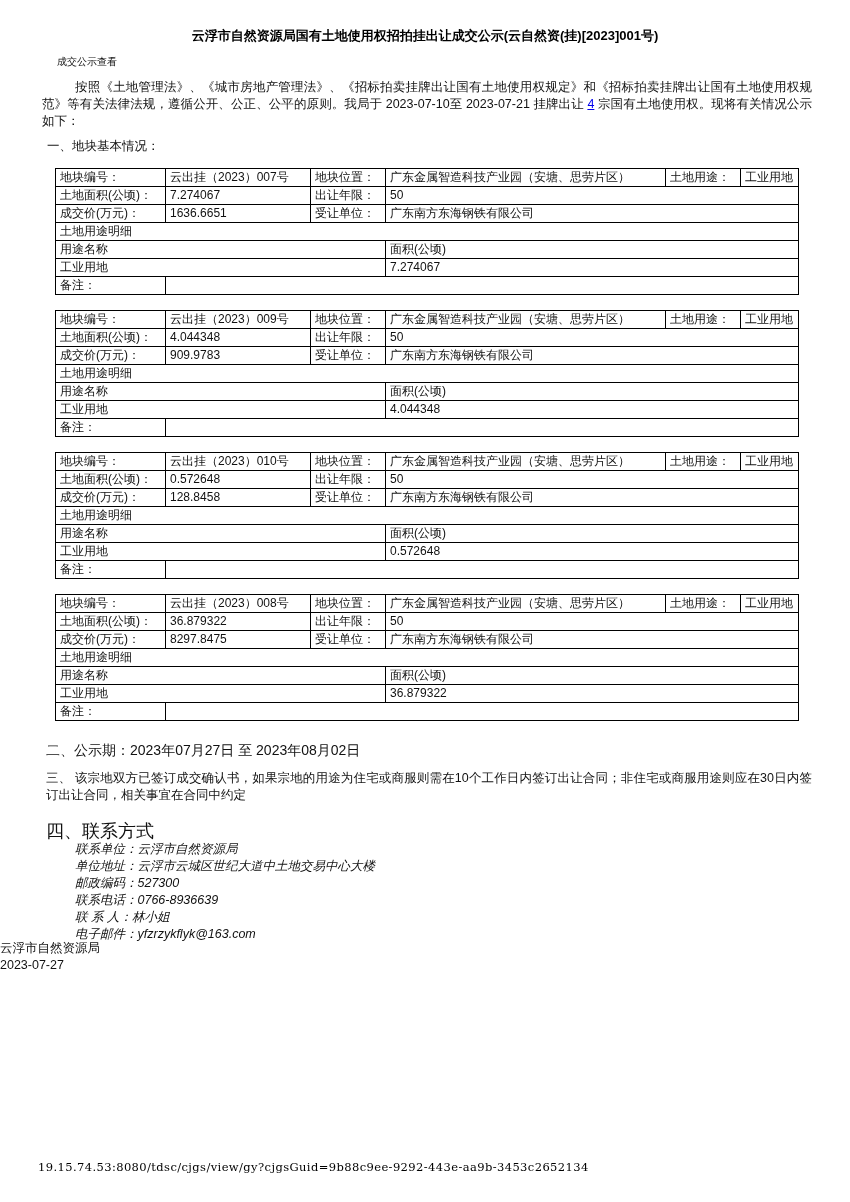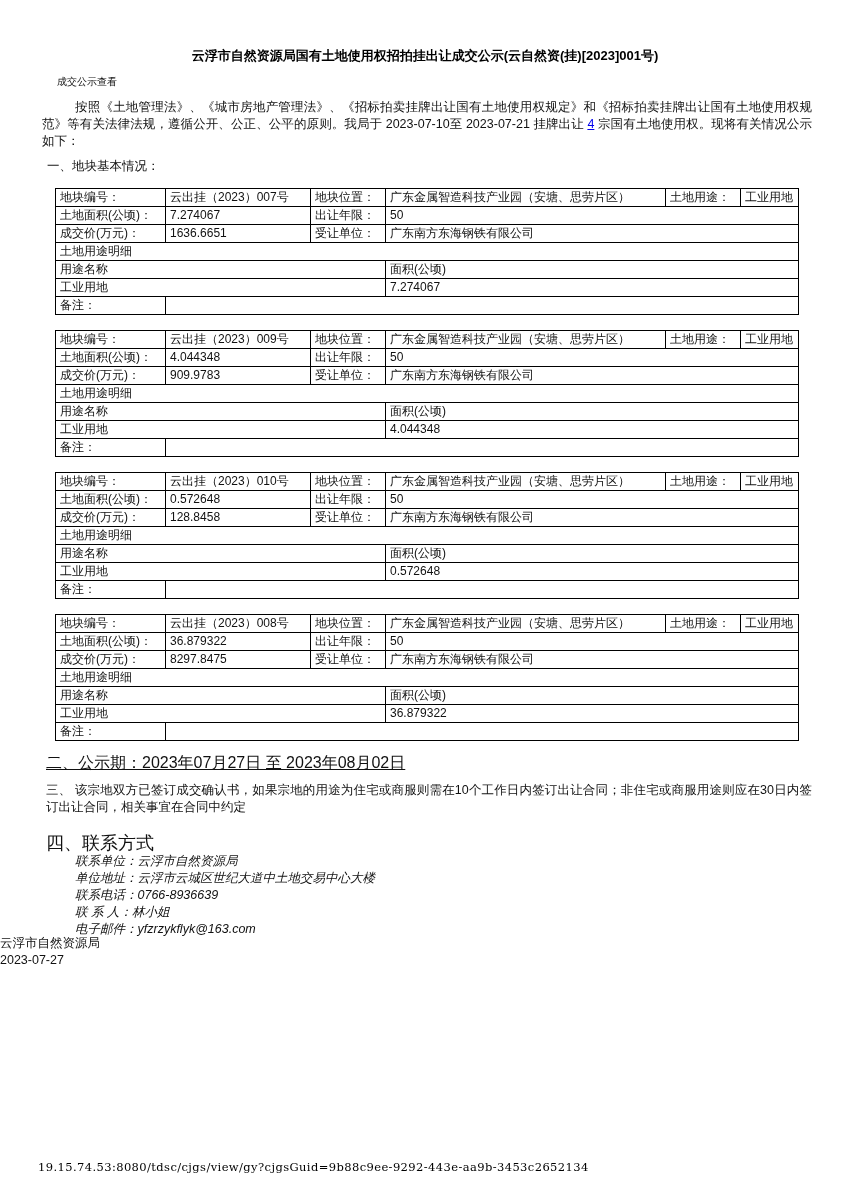--- a/index.html
+++ b/index.html
@@ -10,21 +10,21 @@
   body {
     width: 850px;
     height: 1202px;
     position: relative;
     font-family: "Liberation Sans", "DejaVu Sans", sans-serif;
     color: #111111;
     overflow: hidden;
   }
   .title {
     margin: 0;
-    padding-top: 48px;
+    padding-top: 28px;
     text-align: center;
     font-size: 13px;
     font-weight: bold;
     line-height: 16px;
     color: #000000;
   }
   .subtitle {
     margin: 10px 0 0 57px;
     font-size: 10px;
     line-height: 16px;
@@ -59,24 +59,23 @@
     border: 1px solid #000000;
     height: 17px;
     line-height: 17px;
     font-size: 12px;
     padding: 0 4px;
     white-space: nowrap;
     overflow: hidden;
     vertical-align: middle;
   }
   .section-line {
-    margin: 13px 38px 0 46px;
-    font-size: 16px;
+    margin: 21px 38px 0 46px;
+    font-size: 14px;
     line-height: 17.5px;
-    text-decoration: underline;
   }
   .section-para {
     margin: 10px 38px 0 46px;
     font-size: 12.5px;
     line-height: 17.5px;
     text-align: justify;
   }
   .section-heading4 {
     margin: 18px 0 0 46px;
     font-size: 18px;
@@ -310,20 +309,21 @@
 
 <div class="section-line">二、公示期：2023年07月27日 至 2023年08月02日</div>
 
 <div class="section-para">三、 该宗地双方已签订成交确认书，如果宗地的用途为住宅或商服则需在10个工作日内签订出让合同；非住宅或商服用途则应在30日内签订出让合同，相关事宜在合同中约定</div>
 
 <div class="section-heading4">四、联系方式</div>
 
 <div class="contact-list">
   <div class="contact-line">联系单位：云浮市自然资源局</div>
   <div class="contact-line">单位地址：云浮市云城区世纪大道中土地交易中心大楼</div>
+  <div class="contact-line">邮政编码：527300</div>
   <div class="contact-line">联系电话：0766-8936639</div>
   <div class="contact-line">联 系 人：林小姐</div>
   <div class="contact-line">电子邮件：yfzrzykflyk@163.com</div>
 </div>
 
 <div class="signature">
   <div>云浮市自然资源局</div>
   <div>2023-07-27</div>
 </div>
 

